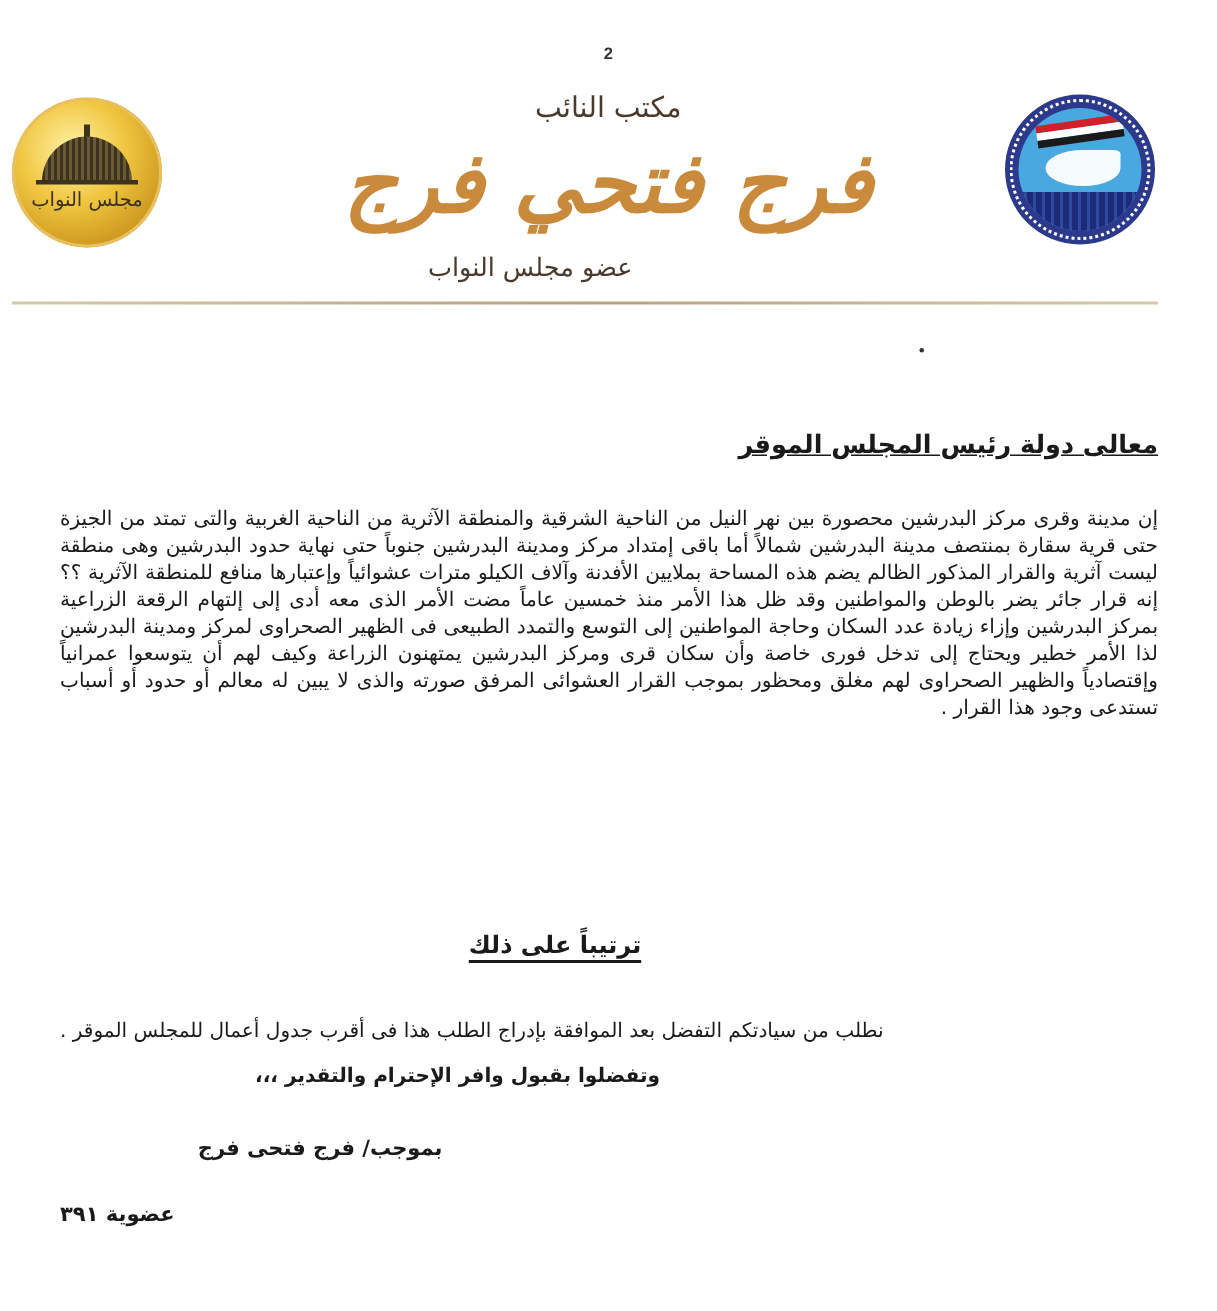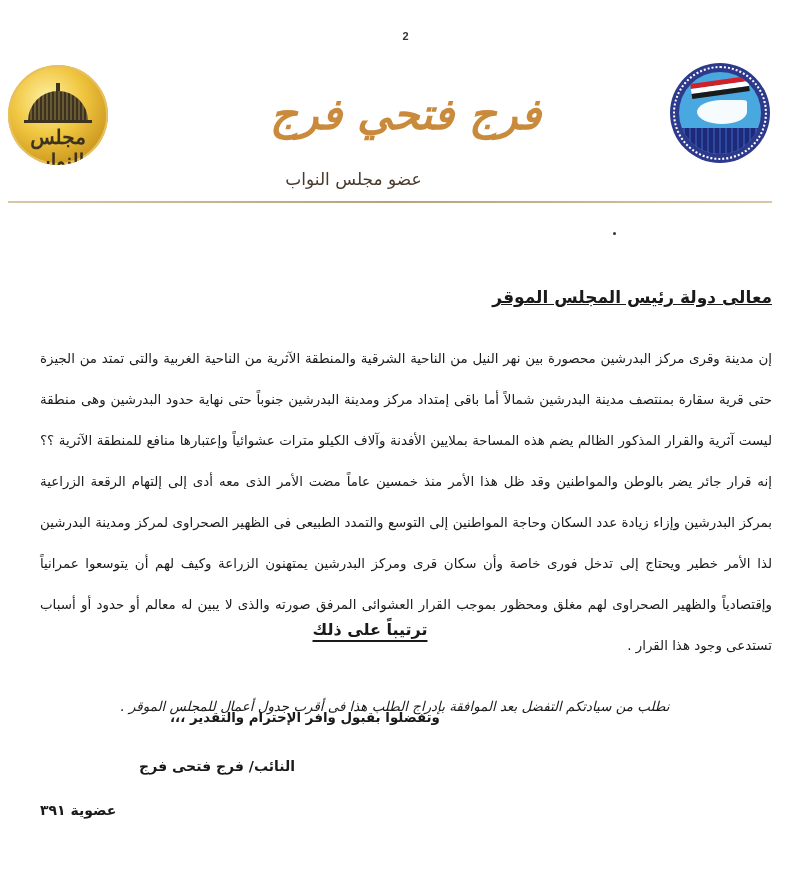--- a/index.html
+++ b/index.html
@@ -44,21 +44,21 @@
     color: #4a3a2c;
     font-family: "DejaVu Sans", sans-serif;
   }
   .mp-name {
     position: absolute;
     top: 34px;
     left: 0;
     width: 811px;
     text-align: center;
     direction: rtl;
-    font-size: 43px;
+    font-size: 56px;
     font-weight: bold;
     color: #c98a3c;
     font-family: "DejaVu Serif", serif;
     font-style: italic;
     letter-spacing: -1px;
   }
   .mp-role {
     position: absolute;
     top: 114px;
     left: 0;
@@ -105,22 +105,22 @@
     height: 3px;
     background: #3c3220;
   }
   .parliament-text {
     position: absolute;
     top: 60px;
     left: 0;
     width: 100px;
     text-align: center;
     direction: rtl;
-    font-size: 20px;
-    font-weight: bold;
+    font-size: 13px;
+    font-weight: normal;
     color: #3c3220;
     font-family: "DejaVu Serif", serif;
   }
   .logo-party {
     position: absolute;
     top: 8px;
     left: 670px;
     width: 100px;
     height: 100px;
     border-radius: 50%;
@@ -205,46 +205,45 @@
     text-align: right;
     font-size: 17px;
     font-weight: bold;
     padding-right: 8px;
     box-sizing: border-box;
     text-decoration: underline;
   }
   .body-paragraph {
     top: 338px;
     font-size: 13.4px;
-    line-height: 41px;
+    line-height: 18px;
     text-align: justify;
     text-align-last: right;
     padding-right: 8px;
     box-sizing: border-box;
   }
   .section-heading {
     top: 620px;
     text-align: center;
     font-size: 16px;
     font-weight: bold;
     padding-right: 80px;
     box-sizing: border-box;
   }
   .section-heading span {
     text-decoration: underline;
     text-underline-offset: 5px;
     text-decoration-thickness: 1.5px;
   }
   .request {
-    top: 699px;
+    top: 680px;
     font-size: 13.4px;
-    text-align: center;
+    text-align: left;
     padding-right: 30px;
     box-sizing: border-box;
-    font-style: italic;
   }
   .closing {
     top: 710px;
     font-size: 13.4px;
     font-weight: bold;
     text-align: center;
     padding-right: 210px;
     box-sizing: border-box;
   }
   .signature-name {
@@ -270,20 +269,21 @@
 <div class="page-number">2</div>
 
 <div class="header">
   <div class="logo-parliament">
     <div class="dome-spire"></div>
     <div class="dome"></div>
     <div class="dome-base"></div>
     <div class="parliament-text">مجلس النواب</div>
   </div>
 
+  <div class="office-title">مكتب النائب</div>
   <div class="mp-name">فرج فتحي فرج</div>
   <div class="mp-role">عضو مجلس النواب</div>
 
   <div class="logo-party">
     <div class="stars-ring"></div>
     <div class="party-inner">
       <div class="flag">
         <div class="r"></div>
           <div class="w"></div>
           <div class="b"></div>
@@ -302,15 +302,15 @@
 <div class="letter body-paragraph">إن مدينة وقرى مركز البدرشين محصورة بين نهر النيل من الناحية الشرقية والمنطقة الآثرية من الناحية الغربية والتى تمتد من الجيزة حتى قرية سقارة بمنتصف مدينة البدرشين شمالاً أما باقى إمتداد مركز ومدينة البدرشين جنوباً حتى نهاية حدود البدرشين وهى منطقة ليست آثرية والقرار المذكور الظالم يضم هذه المساحة بملايين الأفدنة وآلاف الكيلو مترات عشوائياً وإعتبارها منافع للمنطقة الآثرية ؟؟ إنه قرار جائر يضر بالوطن والمواطنين وقد ظل هذا الأمر منذ خمسين عاماً مضت الأمر الذى معه أدى إلى إلتهام الرقعة الزراعية بمركز البدرشين وإزاء زيادة عدد السكان وحاجة المواطنين إلى التوسع والتمدد الطبيعى فى الظهير الصحراوى لمركز ومدينة البدرشين لذا الأمر خطير ويحتاج إلى تدخل فورى خاصة وأن سكان قرى ومركز البدرشين يمتهنون الزراعة وكيف لهم أن يتوسعوا عمرانياً وإقتصادياً والظهير الصحراوى لهم مغلق ومحظور بموجب القرار العشوائى المرفق صورته والذى لا يبين له معالم أو حدود أو أسباب تستدعى وجود هذا القرار .</div>
 
 <div class="letter section-heading">
   <span>ترتيباً على ذلك</span>
 </div>
 
 <div class="letter request">نطلب من سيادتكم التفضل بعد الموافقة بإدراج الطلب هذا فى أقرب جدول أعمال للمجلس الموقر .</div>
 
 <div class="letter closing">وتفضلوا بقبول وافر الإحترام والتقدير ،،،</div>
 
-<div class="letter signature-name">النائب/ فرج فتحى فرج</div>
+<div class="letter signature-name">بموجب/ فرج فتحى فرج</div>
 
 <div class="letter membership">عضوية ٣٩١</div>
 
 </body></html>

